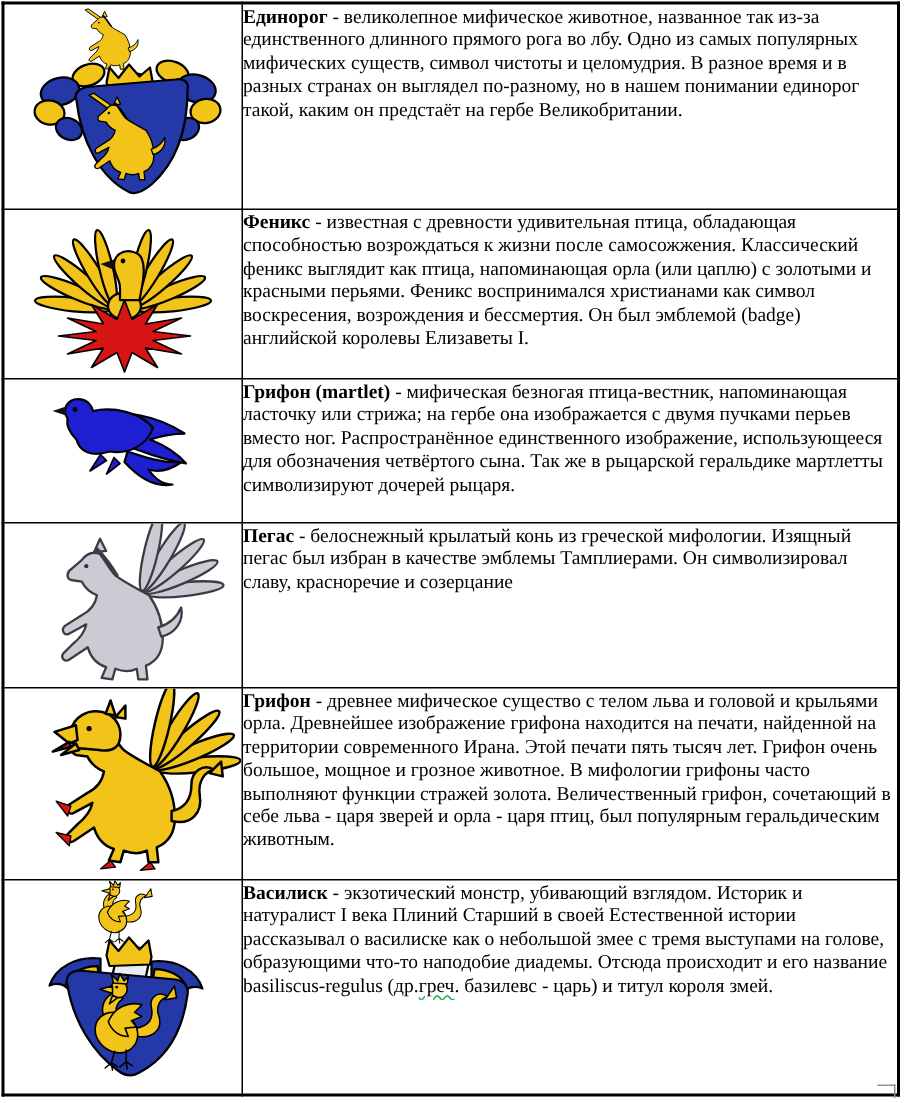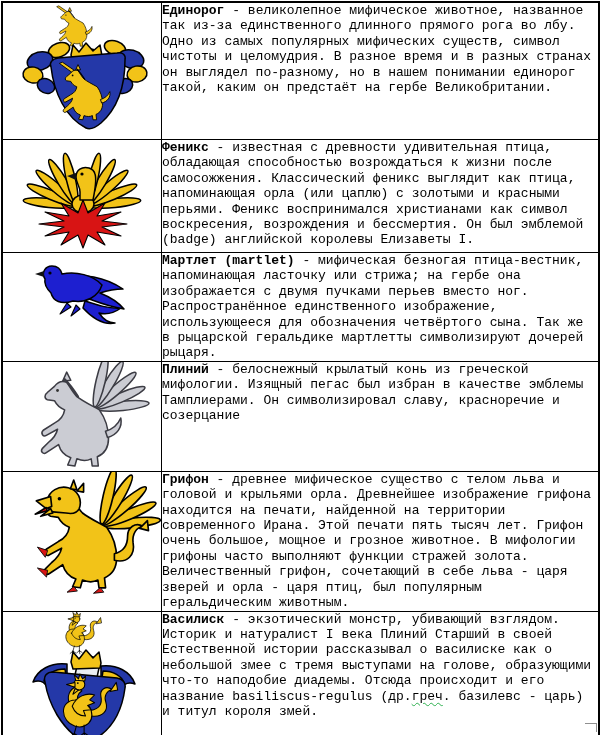--- a/index.html
+++ b/index.html
@@ -1,17 +1,17 @@
 <!DOCTYPE html>
 <html style="--gold: #f2c318; --blue: #2438a8; --red: #d81414; --martlet_blue: #1d1fd0; --pegasus_grey: #cbccd3; --pegasus_outline: #3c3c44; --helmet_steel: #e9edf3; --squiggle_green: #2eb050; --border: #000000;"><head>
 <meta charset="utf-8">
 <style>
   html,body{margin:0;padding:0;background:#ffffff;}
   .page{position:relative;width:603px;height:735px;background:#fff;overflow:hidden;
-        font-family:Liberation Mono, monospace;color:#000;}
+        font-family:Liberation Serif, serif;color:#000;}
   table.heraldry{position:absolute;left:1px;top:1px;width:599px;border-collapse:collapse;table-layout:fixed;}
   table.heraldry{border:2.5px solid #000;}
   table.heraldry td{border:1.5px solid #000;vertical-align:top;padding:0;overflow:hidden;}
   td.img-cell{width:158px;text-align:center;}
   td.txt-cell{padding:2px 7px 0 5px;font-size:13px;line-height:15.4px;text-align:left;}
   .term{font-weight:bold;}
   tr.r1{height:137px}tr.r2{height:113px}tr.r3{height:96px}
   tr.r4{height:110px}tr.r5{height:97px}tr.r6{height:142px}
   svg.art{display:block;margin:0 auto;}
   
@@ -118,37 +118,37 @@
         <svg class="art" width="158" height="94" viewBox="0 0 158 94">
           <path class="f-mblue o" d="M82,48C94,52 106,56 118,55C111,60 103,62 96,60C100,66 106,70 112,70C101,72 90,66 80,55Z"></path>
           <path class="f-mblue o" d="M60,24C80,20 102,24 120,36C110,36 103,38 97,40C107,44 116,50 121,56C109,54 97,50 89,47C76,43 64,36 60,24Z"></path>
           <path class="f-mblue o" d="M42,26C38,20 42,13 49,13C55,13 58,17 59,21C73,18 90,22 99,32C95,44 83,50 70,48C58,52 50,48 48,40C44,36 41,31 42,26Z"></path>
           <polygon class="f-black" points="41,18 32,21 41,24"></polygon>
           <circle cx="47" cy="20" r="1.6" fill="#000"></circle>
           <polygon class="f-mblue o-thin" points="64,50 57,61 68,54"></polygon>
           <polygon class="f-mblue o-thin" points="73,52 68,63 77,56"></polygon>
         </svg>
       </td>
-      <td class="txt-cell"><span class="term">Мартлет (martlet)</span><span> - мифическая безногая птица-вестник, напоминающая ласточку или стрижа; на гербе она изображается с двумя пучками перьев вместо ног. Распространённое единственного изображение, использующееся для обозначения четвёртого сына. Так же в рыцарской геральдике мартлетты символизируют дочерей рыцаря.</span></td>
+      <td class="txt-cell"><span class="term">Грифон (martlet)</span><span> - мифическая безногая птица-вестник, напоминающая ласточку или стрижа; на гербе она изображается с двумя пучками перьев вместо ног. Распространённое единственного изображение, использующееся для обозначения четвёртого сына. Так же в рыцарской геральдике мартлетты символизируют дочерей рыцаря.</span></td>
     </tr>
 
     <tr class="r4">
       <td class="img-cell">
         <svg class="art" width="158" height="108" viewBox="0 0 158 108">
           <g class="f-grey o-grey" transform="translate(28,4) scale(1.02)">
             <use href="#wingfan"></use>
             <use href="#horse-ear"></use>
             <use href="#horse"></use>
             <use href="#horse-tail"></use>
             <path d="M46,30C41,22 37,17 33,13" fill="none" stroke-width="2.4"></path>
             <circle cx="26" cy="24" r="1.4" fill="#333" stroke="none"></circle>
           </g>
         </svg>
       </td>
-      <td class="txt-cell"><span class="term">Плиний</span><span> - белоснежный крылатый конь из греческой мифологии. Изящный пегас был избран в качестве  эмблемы Тамплиерами. Он символизировал славу, красноречие и созерцание</span></td>
+      <td class="txt-cell"><span class="term">Пегас</span><span> - белоснежный крылатый конь из греческой мифологии. Изящный пегас был избран в качестве  эмблемы Тамплиерами. Он символизировал славу, красноречие и созерцание</span></td>
     </tr>
 
     <tr class="r5">
       <td class="img-cell">
         <svg class="art" width="158" height="127" viewBox="0 0 158 127">
           <g class="f-gold o" transform="translate(30,8) scale(1.1)">
             <use href="#wingfan"></use>
             <use href="#horse"></use>
             <path d="M74,73C86,76 93,68 91,57C90,49 94,43 100,42C93,38 86,43 86,51C86,59 83,65 74,67Z"></path>
             <polygon points="97,44 104,37 105,46"></polygon>

